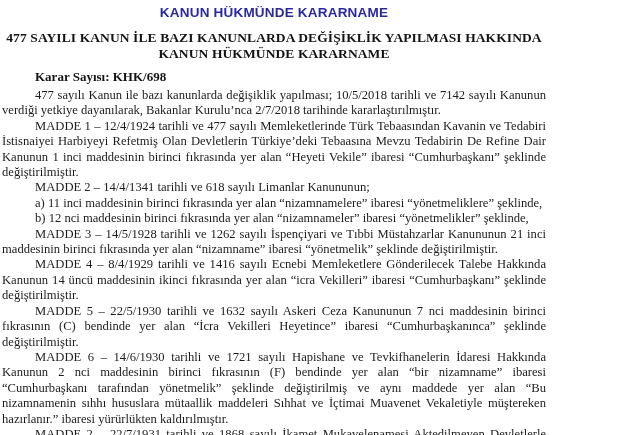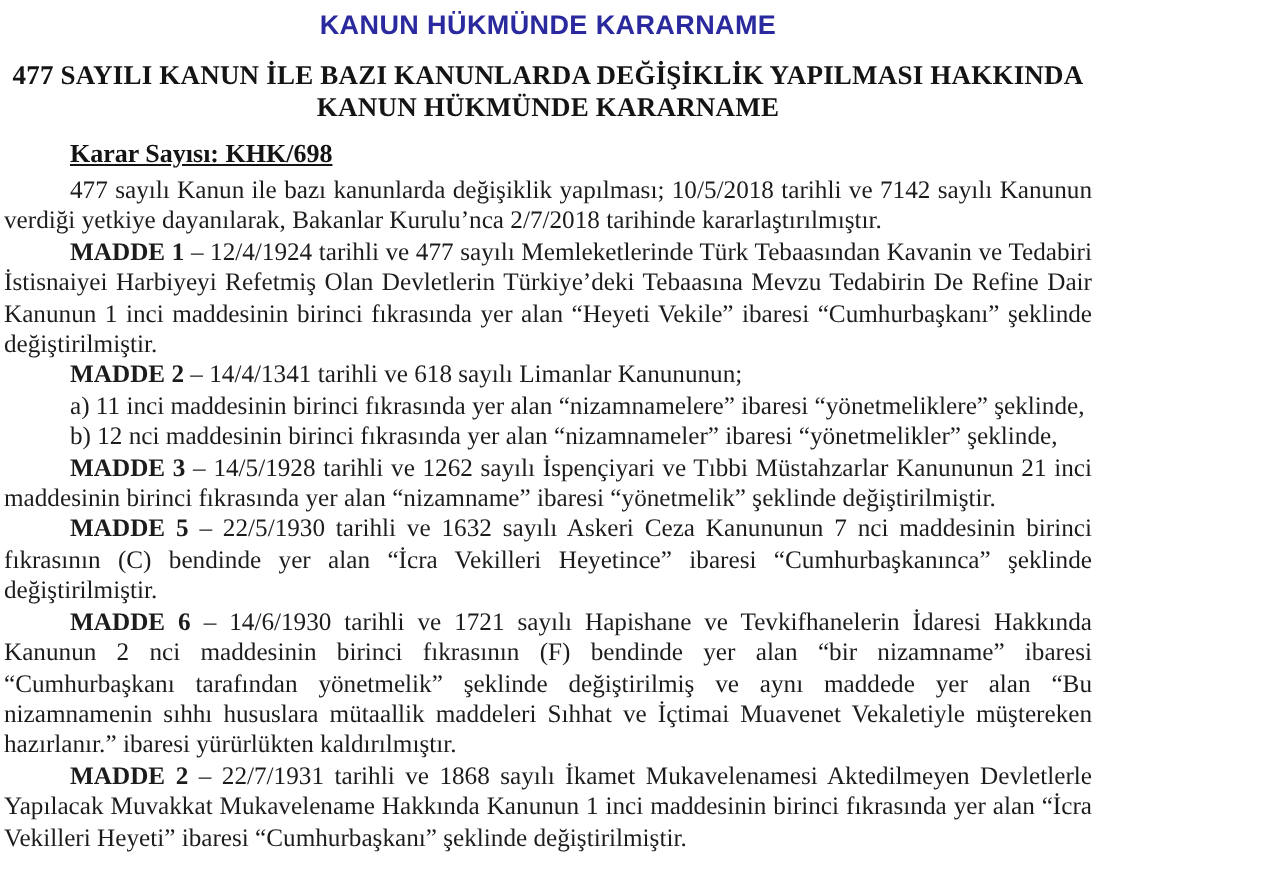--- a/index.html
+++ b/index.html
@@ -34,32 +34,32 @@
     letter-spacing: 0.1px;
   }
   .decision {
     margin-top: 7px;
     text-indent: 33px;
     font-weight: bold;
     font-size: 13px;
     line-height: 15px;
     color: #141414;
   }
-  .decision-text { text-decoration: underline; }
+  .decision-text { }
   .doc-body { margin-top: 4px; }
   .doc-body p {
     margin: 0;
     text-indent: 33px;
     text-align: justify;
     font-size: 12.6px;
     line-height: 15.4px;
     color: #1c1c1c;
   }
   .doc-body p.no-indent { text-indent: 0; }
-  .doc-body b { font-weight: bold; }
+  .doc-body b { font-weight: normal; }
 </style>
 </head>
 <body>
 
 <div class="page">
   <div class="doc-title">KANUN HÜKMÜNDE KARARNAME</div>
 
   <div class="doc-subtitle">
     <div>477 SAYILI KANUN İLE BAZI KANUNLARDA DEĞİŞİKLİK YAPILMASI HAKKINDA</div>
     <div>KANUN HÜKMÜNDE KARARNAME</div>
@@ -69,17 +69,18 @@
     <span class="decision-text">Karar Sayısı: KHK/698</span>
   </div>
 
   <div class="doc-body">
       <p>477 sayılı Kanun ile bazı kanunlarda değişiklik yapılması; 10/5/2018 tarihli ve 7142 sayılı Kanunun verdiği yetkiye dayanılarak, Bakanlar Kurulu’nca 2/7/2018 tarihinde kararlaştırılmıştır.</p>
       <p><b>MADDE 1</b> – 12/4/1924 tarihli ve 477 sayılı Memleketlerinde Türk Tebaasından Kavanin ve Tedabiri İstisnaiyei Harbiyeyi Refetmiş Olan Devletlerin Türkiye’deki Tebaasına Mevzu Tedabirin De Refine Dair Kanunun 1 inci maddesinin birinci fıkrasında yer alan “Heyeti Vekile” ibaresi “Cumhurbaşkanı” şeklinde değiştirilmiştir.</p>
       <p><b>MADDE 2</b> – 14/4/1341 tarihli ve 618 sayılı Limanlar Kanununun;</p>
       <p>a) 11 inci maddesinin birinci fıkrasında yer alan “nizamnamelere” ibaresi “yönetmeliklere” şeklinde,</p>
       <p>b) 12 nci maddesinin birinci fıkrasında yer alan “nizamnameler” ibaresi “yönetmelikler” şeklinde,</p>
       <p><b>MADDE 3</b> – 14/5/1928 tarihli ve 1262 sayılı İspençiyari ve Tıbbi Müstahzarlar Kanununun 21 inci maddesinin birinci fıkrasında yer alan “nizamname” ibaresi “yönetmelik” şeklinde değiştirilmiştir.</p>
+      <p><b>MADDE 4</b> – 8/4/1929 tarihli ve 1416 sayılı Ecnebi Memleketlere Gönderilecek Talebe Hakkında Kanunun 14 üncü maddesinin ikinci fıkrasında yer alan “icra Vekilleri” ibaresi “Cumhurbaşkanı” şeklinde değiştirilmiştir.</p>
       <p><b>MADDE 5</b> – 22/5/1930 tarihli ve 1632 sayılı Askeri Ceza Kanununun 7 nci maddesinin birinci fıkrasının (C) bendinde yer alan “İcra Vekilleri Heyetince” ibaresi “Cumhurbaşkanınca” şeklinde değiştirilmiştir.</p>
       <p><b>MADDE 6</b> – 14/6/1930 tarihli ve 1721 sayılı Hapishane ve Tevkifhanelerin İdaresi Hakkında Kanunun 2 nci maddesinin birinci fıkrasının (F) bendinde yer alan “bir nizamname” ibaresi “Cumhurbaşkanı tarafından yönetmelik” şeklinde değiştirilmiş ve aynı maddede yer alan “Bu nizamnamenin sıhhı hususlara mütaallik maddeleri Sıhhat ve İçtimai Muavenet Vekaletiyle müştereken hazırlanır.” ibaresi yürürlükten kaldırılmıştır.</p>
       <p><b>MADDE 2</b> – 22/7/1931 tarihli ve 1868 sayılı İkamet Mukavelenamesi Aktedilmeyen Devletlerle Yapılacak Muvakkat Mukavelename Hakkında Kanunun 1 inci maddesinin birinci fıkrasında yer alan “İcra Vekilleri Heyeti” ibaresi “Cumhurbaşkanı” şeklinde değiştirilmiştir.</p>
     </div>
 </div>
 
 </body></html>

